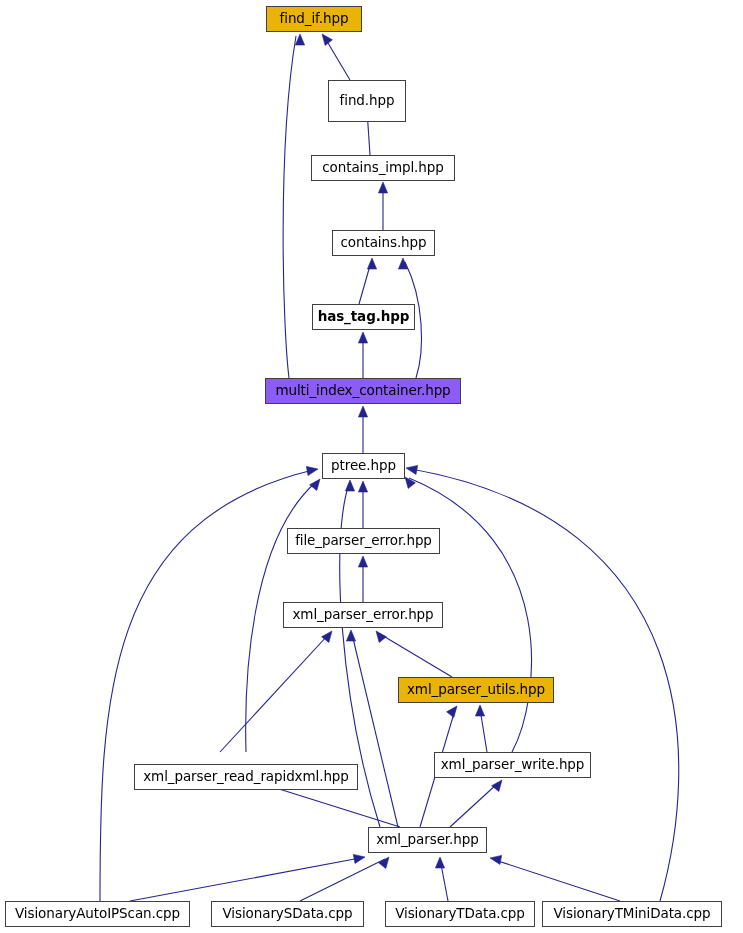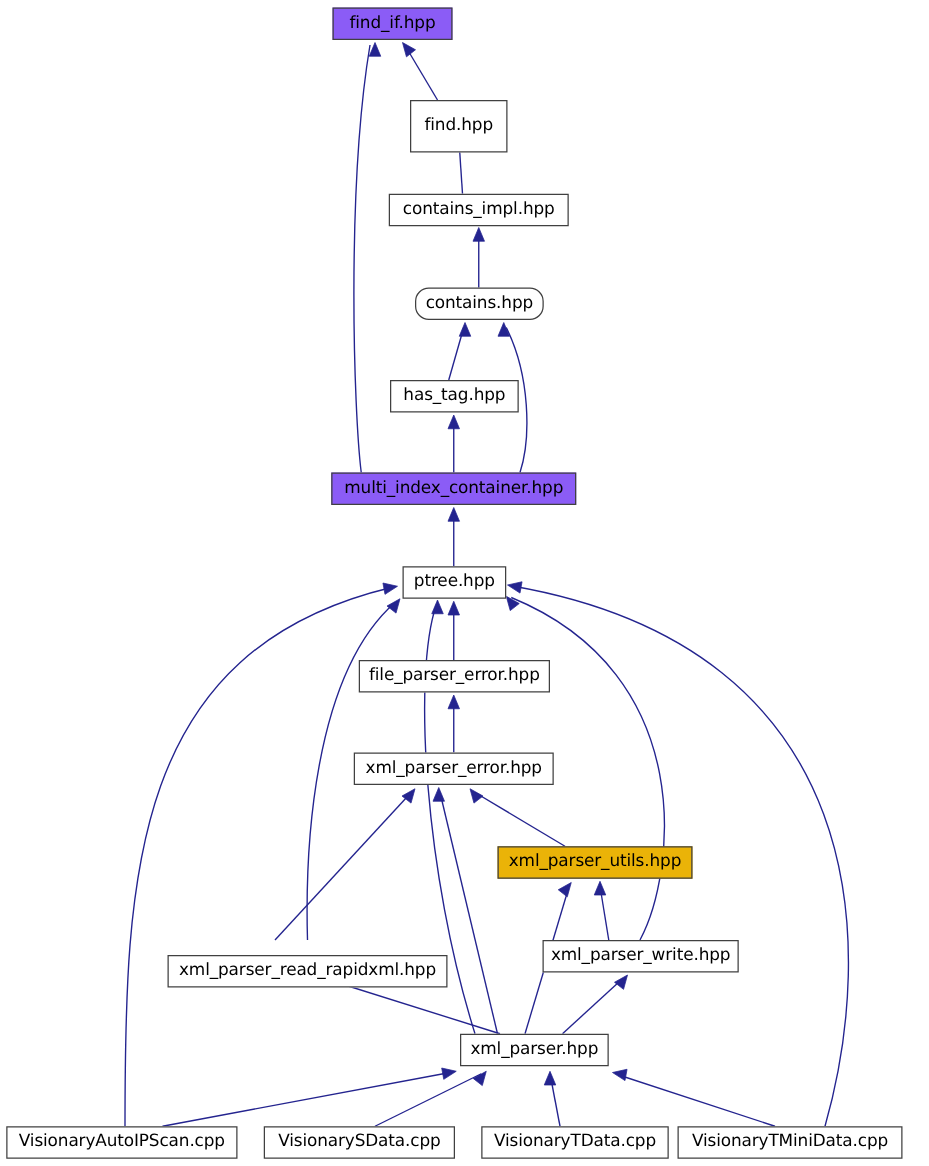--- a/index.html
+++ b/index.html
@@ -150,33 +150,33 @@
       <g>
         <path d="M 448,901 L 440,859" fill="none" stroke="#24248f" stroke-width="1.1"></path>
         <polygon points="440,857 444.6,868 435.4,868" fill="#24248f" stroke="#24248f" stroke-width="0.6"></polygon>
       </g>
       <g>
         <path d="M 620,901 L 495,860" fill="none" stroke="#24248f" stroke-width="1.1"></path>
         <polygon points="490,858 501.6409203559609,855.4214396911889 500.01111277146043,864.4759262717469" fill="#24248f" stroke="#24248f" stroke-width="0.6"></polygon>
       </g>
     </svg>
   <div id="node-layer">
-      <div class="node root" style="left: 266px; top: 6px; width: 96px; height: 26px; background: #8b5cf6; border-color: rgb(64, 64, 64); text-align: right;">
+      <div class="node root" style="left: 266px; top: 6px; width: 96px; height: 26px; background: #eab308; border-color: rgb(64, 64, 64); text-align: right;">
         <span class="node-label">find_if.hpp</span>
       </div>
       <div class="node" style="left: 328px; top: 80px; width: 78px; height: 42px; background: rgb(255, 255, 255); border-color: rgb(64, 64, 64);">
         <span class="node-label">find.hpp</span>
       </div>
       <div class="node" style="left: 311px; top: 155px; width: 144px; height: 26px; background: rgb(255, 255, 255); border-color: rgb(64, 64, 64);">
         <span class="node-label">contains_impl.hpp</span>
       </div>
-      <div class="node" style="left: 332px; top: 230px; width: 103px; height: 26px; background: rgb(255, 255, 255); border-color: rgb(64, 64, 64); border-radius: 11px;">
+      <div class="node" style="left: 332px; top: 230px; width: 103px; height: 26px; background: rgb(255, 255, 255); border-color: rgb(64, 64, 64);">
         <span class="node-label">contains.hpp</span>
       </div>
-      <div class="node" style="left: 312px; top: 304px; width: 103px; height: 26px; background: rgb(255, 255, 255); border-color: rgb(64, 64, 64);">
+      <div class="node" style="left: 312px; top: 304px; width: 103px; height: 26px; background: rgb(255, 255, 255); border-color: rgb(64, 64, 64); font-weight: bold;">
         <span class="node-label">has_tag.hpp</span>
       </div>
       <div class="node" style="left: 265px; top: 378px; width: 196px; height: 26px; background: #8b5cf6; border-color: rgb(64, 64, 64);">
         <span class="node-label">multi_index_container.hpp</span>
       </div>
       <div class="node" style="left: 322px; top: 453px; width: 83px; height: 26px; background: rgb(255, 255, 255); border-color: rgb(64, 64, 64);">
         <span class="node-label">ptree.hpp</span>
       </div>
       <div class="node" style="left: 287px; top: 528px; width: 153px; height: 26px; background: rgb(255, 255, 255); border-color: rgb(64, 64, 64);">
         <span class="node-label">file_parser_error.hpp</span>

